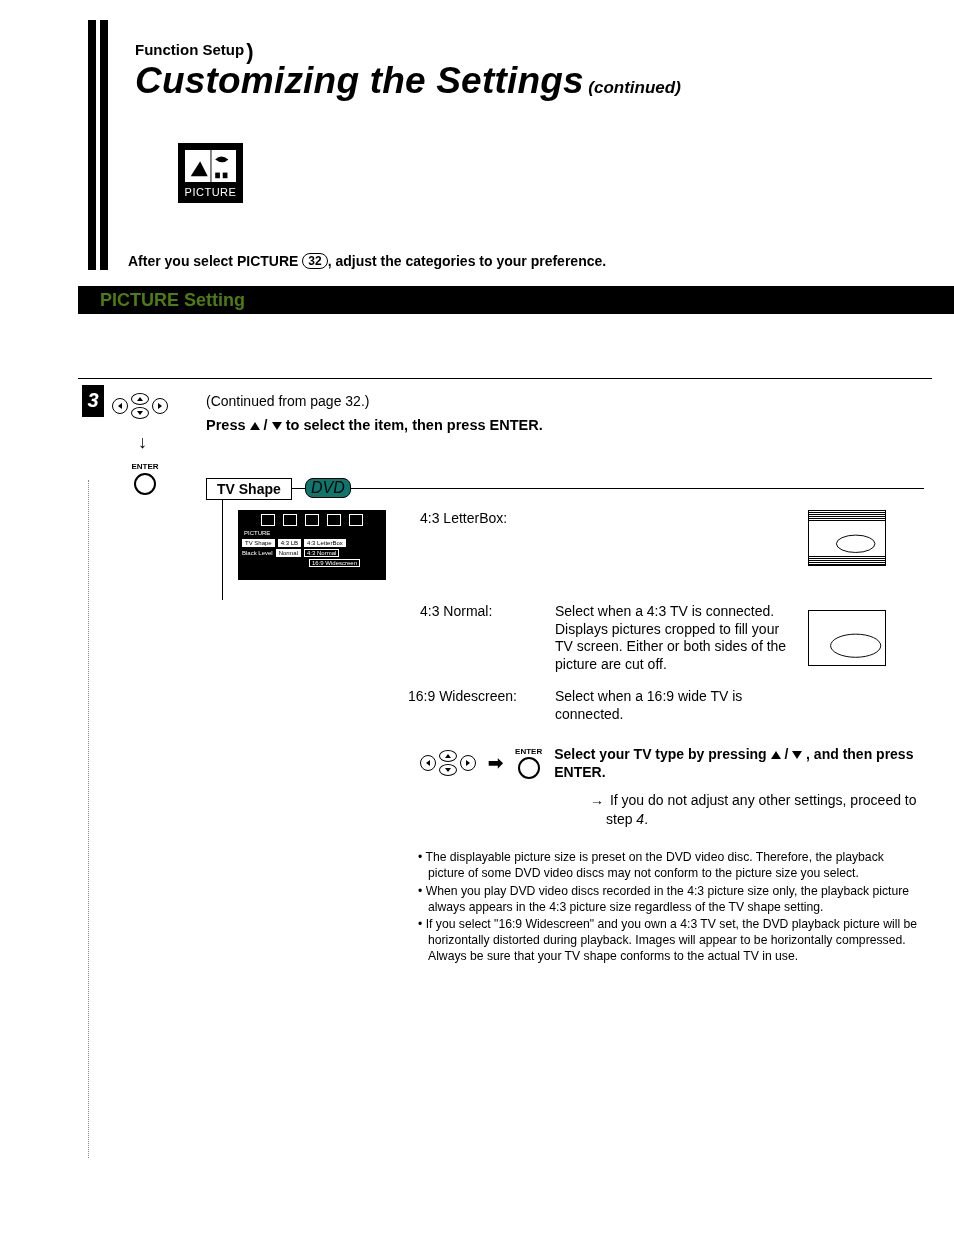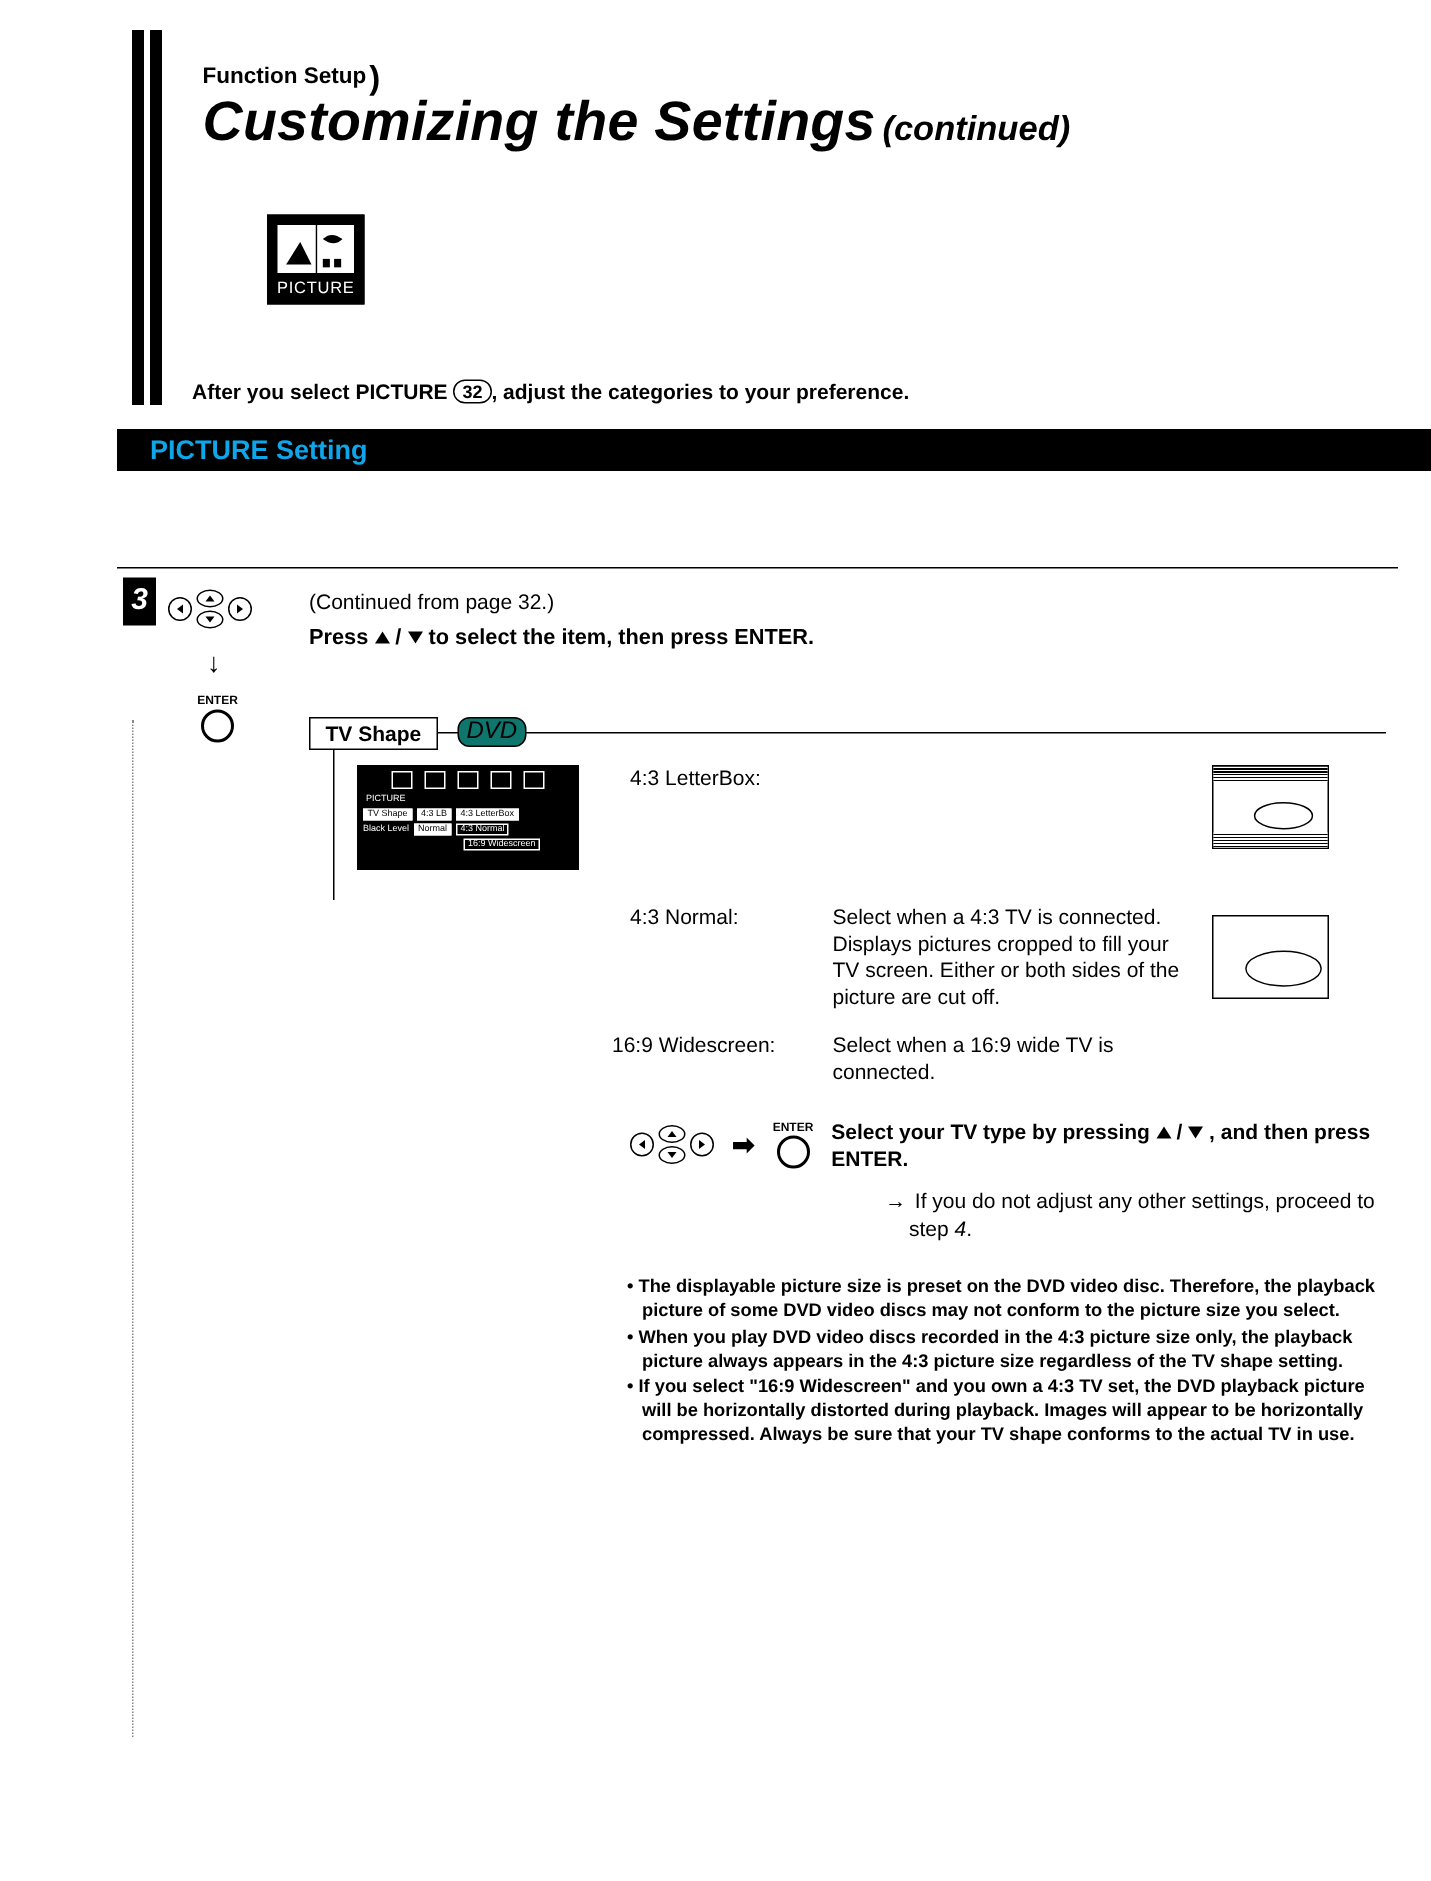--- a/index.html
+++ b/index.html
@@ -51,21 +51,21 @@
     left: 135px;
     top: 60px;
     font-style: italic;
     font-weight: 800;
   }
   .title .big {
     font-size: 37px;
     letter-spacing: 0.2px;
   }
   .title .small {
-    font-size: 23px;
+    font-size: 17px;
     font-weight: bold;
   }
   .pic-badge {
     position: absolute;
     left: 178px;
     top: 143px;
     width: 65px;
     height: 60px;
     border: 3px solid #000;
     box-sizing: border-box;
@@ -102,21 +102,21 @@
     font-weight: bold;
     vertical-align: 1px;
   }
   .section-header {
     position: absolute;
     left: 78px;
     top: 286px;
     right: 0;
     height: 28px;
     background: #000;
-    color: #0ea5e9;
+    color: #4d7c0f;
     font-weight: bold;
     font-size: 18px;
     padding-left: 22px;
     line-height: 28px;
   }
   .hr1 {
     position: absolute;
     left: 78px;
     right: 22px;
     top: 378px;
@@ -385,21 +385,20 @@
     left: 418px;
     top: 850px;
     right: 32px;
     font-size: 12.2px;
     line-height: 1.3;
   }
   .bullets .b {
     text-indent: -10px;
     padding-left: 10px;
     margin-bottom: 2px;
-    font-weight: bold;
   }
   .page-num {
     position: absolute;
     left: 40px;
     top: 1200px;
     font-style: italic;
     font-weight: 800;
     font-size: 22px;
   }
   .page-num .blk {

